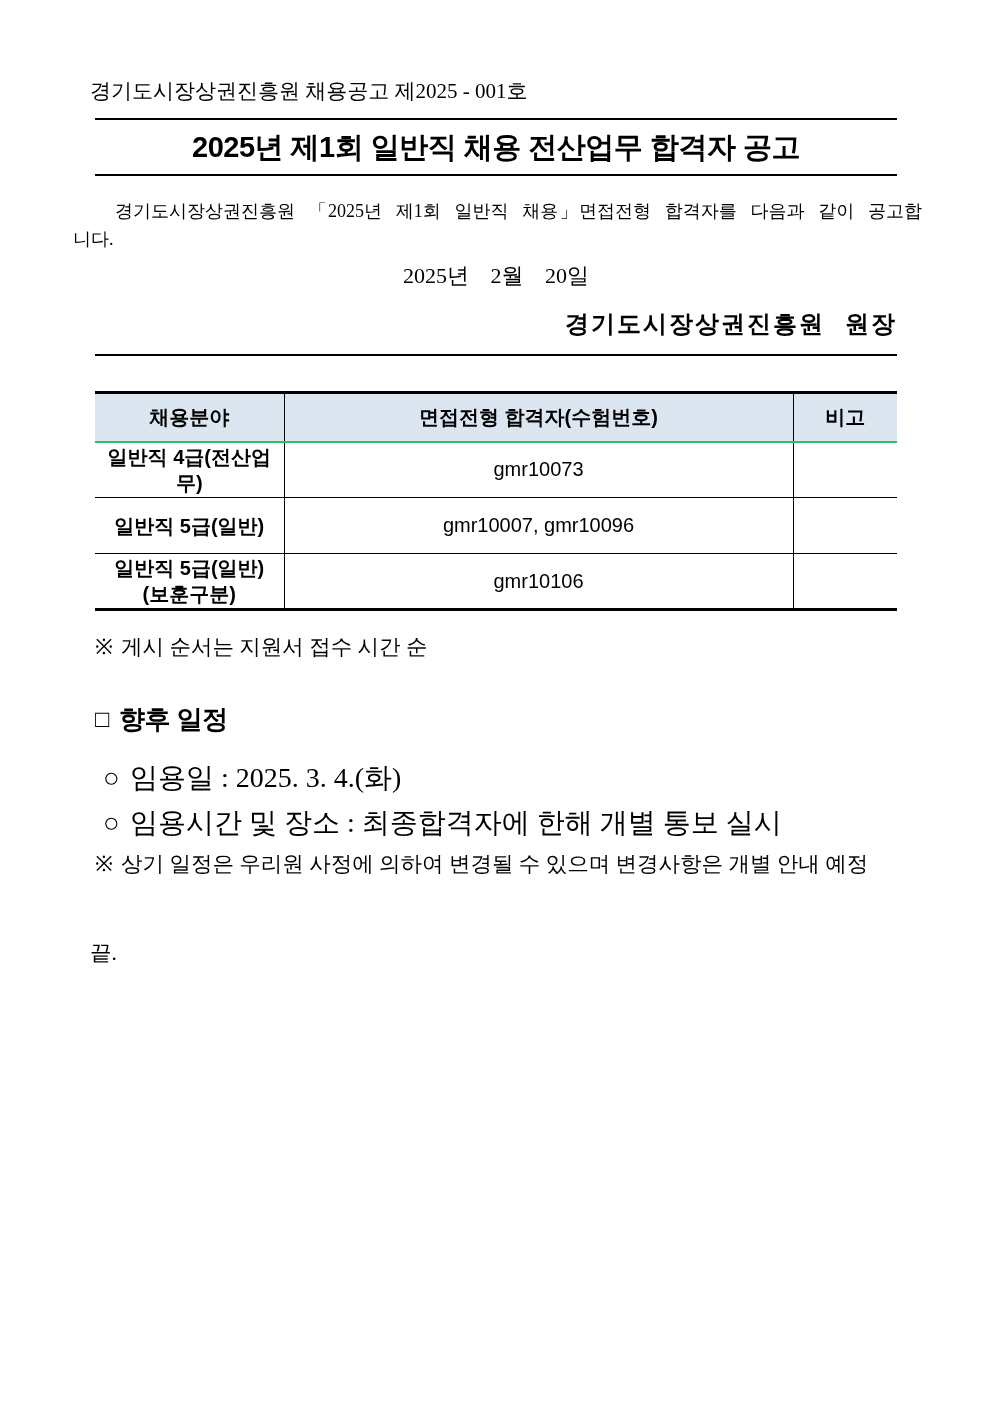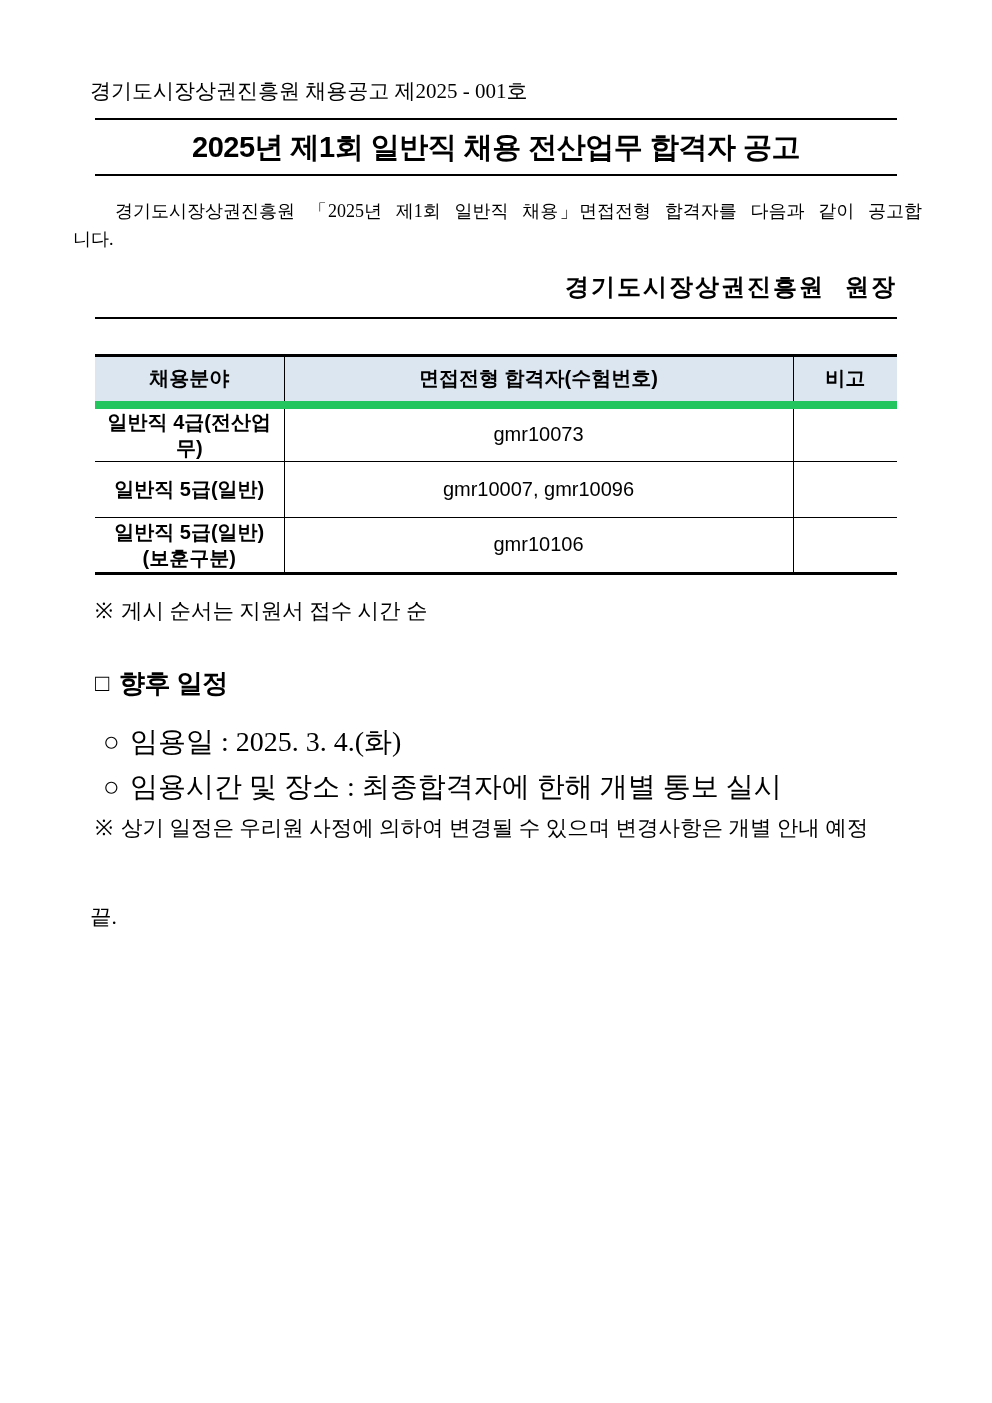--- a/index.html
+++ b/index.html
@@ -73,21 +73,21 @@
     border-top: 3px solid #000;
     border-bottom: 3px solid #000;
     font-size: 20px;
   }
   table.pass-table col.c1 { width: 189px; }
   table.pass-table col.c2 { width: 509px; }
   table.pass-table col.c3 { width: 104px; }
   table.pass-table th {
     height: 49px; font-weight: bold;
     text-align: center; vertical-align: middle;
-    border-bottom: 8px solid #22c55e;
+    border-bottom: 2px solid #22c55e;
   }
   table.pass-table td {
     height: 56px;
     text-align: center; vertical-align: middle;
     border-bottom: 1.5px solid #000;
   }
   table.pass-table tr > *:nth-child(1),
   table.pass-table tr > *:nth-child(2) {
     border-right: 1.5px solid #000;
   }
@@ -125,20 +125,21 @@
 
   <hr class="rule">
 
 
   <div class="main-title gothic">2025년 제1회 일반직 채용 전산업무 합격자 공고</div>
 
   <hr class="rule rule-2">
 
   <p class="body-paragraph serif">경기도시장상권진흥원 「2025년 제1회 일반직 채용」면접전형 합격자를 다음과 같이 공고합니다.</p>
 
+  <div class="date-line serif">2025년 2월 20일</div>
 
   <div class="signature-line serif">경기도시장상권진흥원 원장</div>
 
   <hr class="rule rule-3">
 
 
   <table class="pass-table gothic">
     <colgroup>
         <col class="c1">
         <col class="c2">

